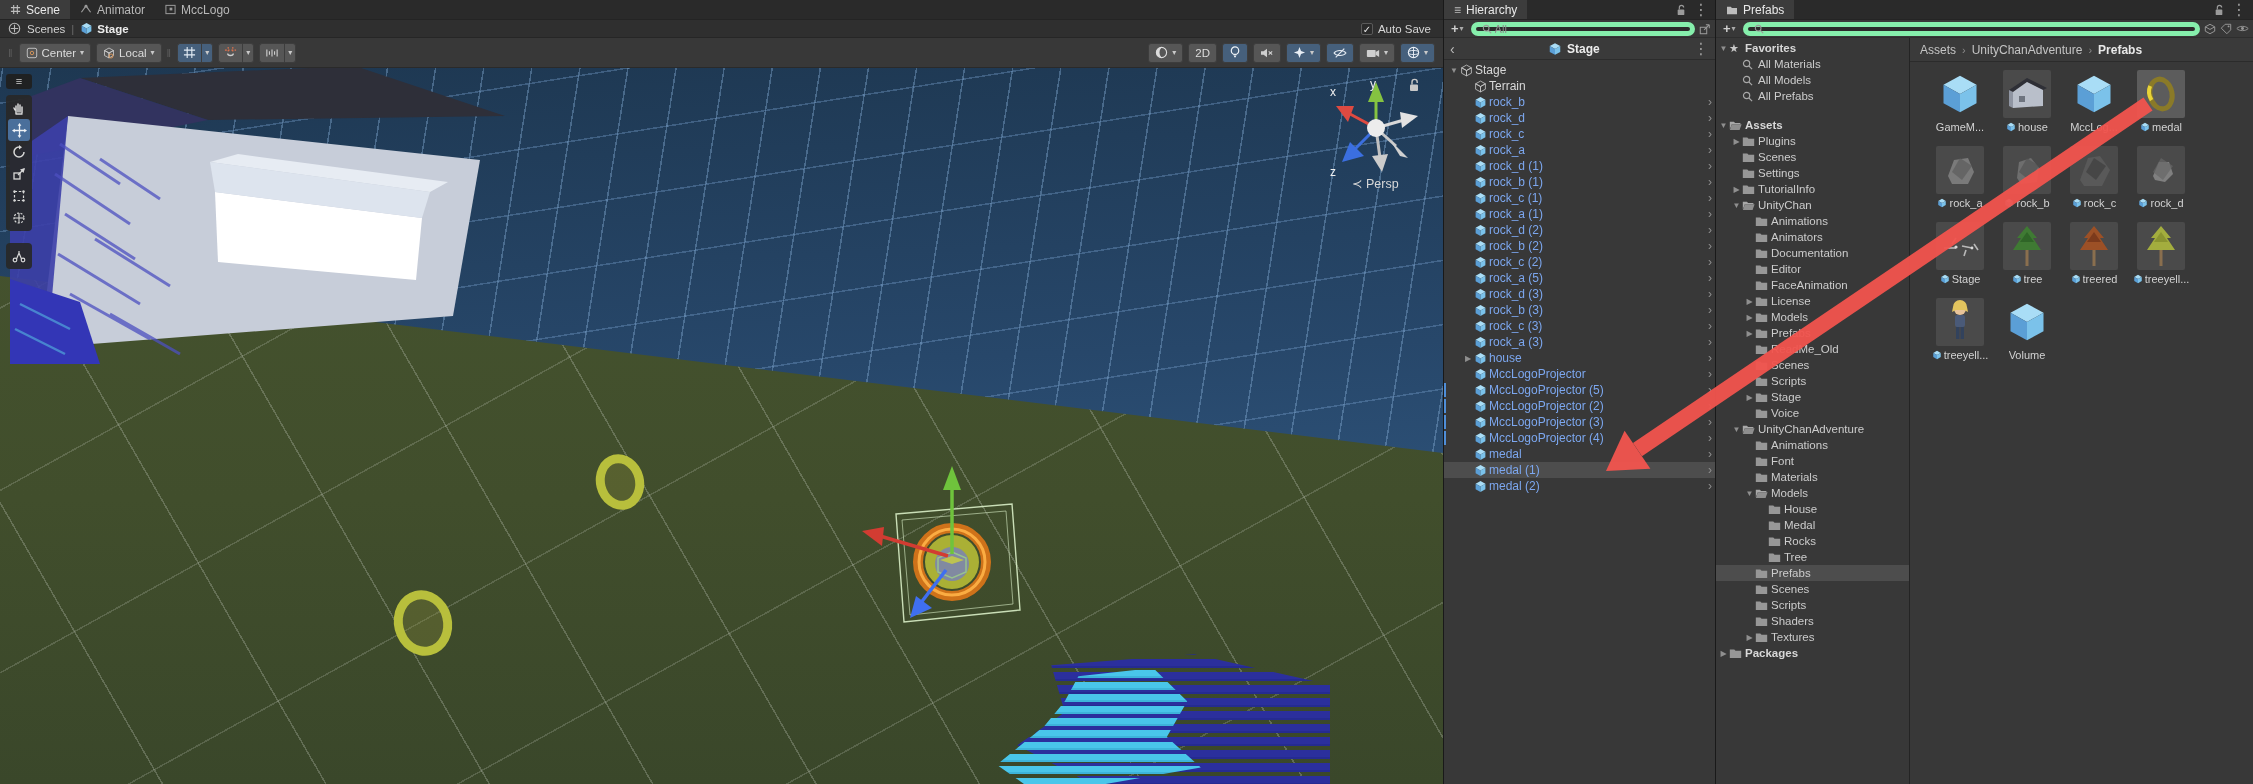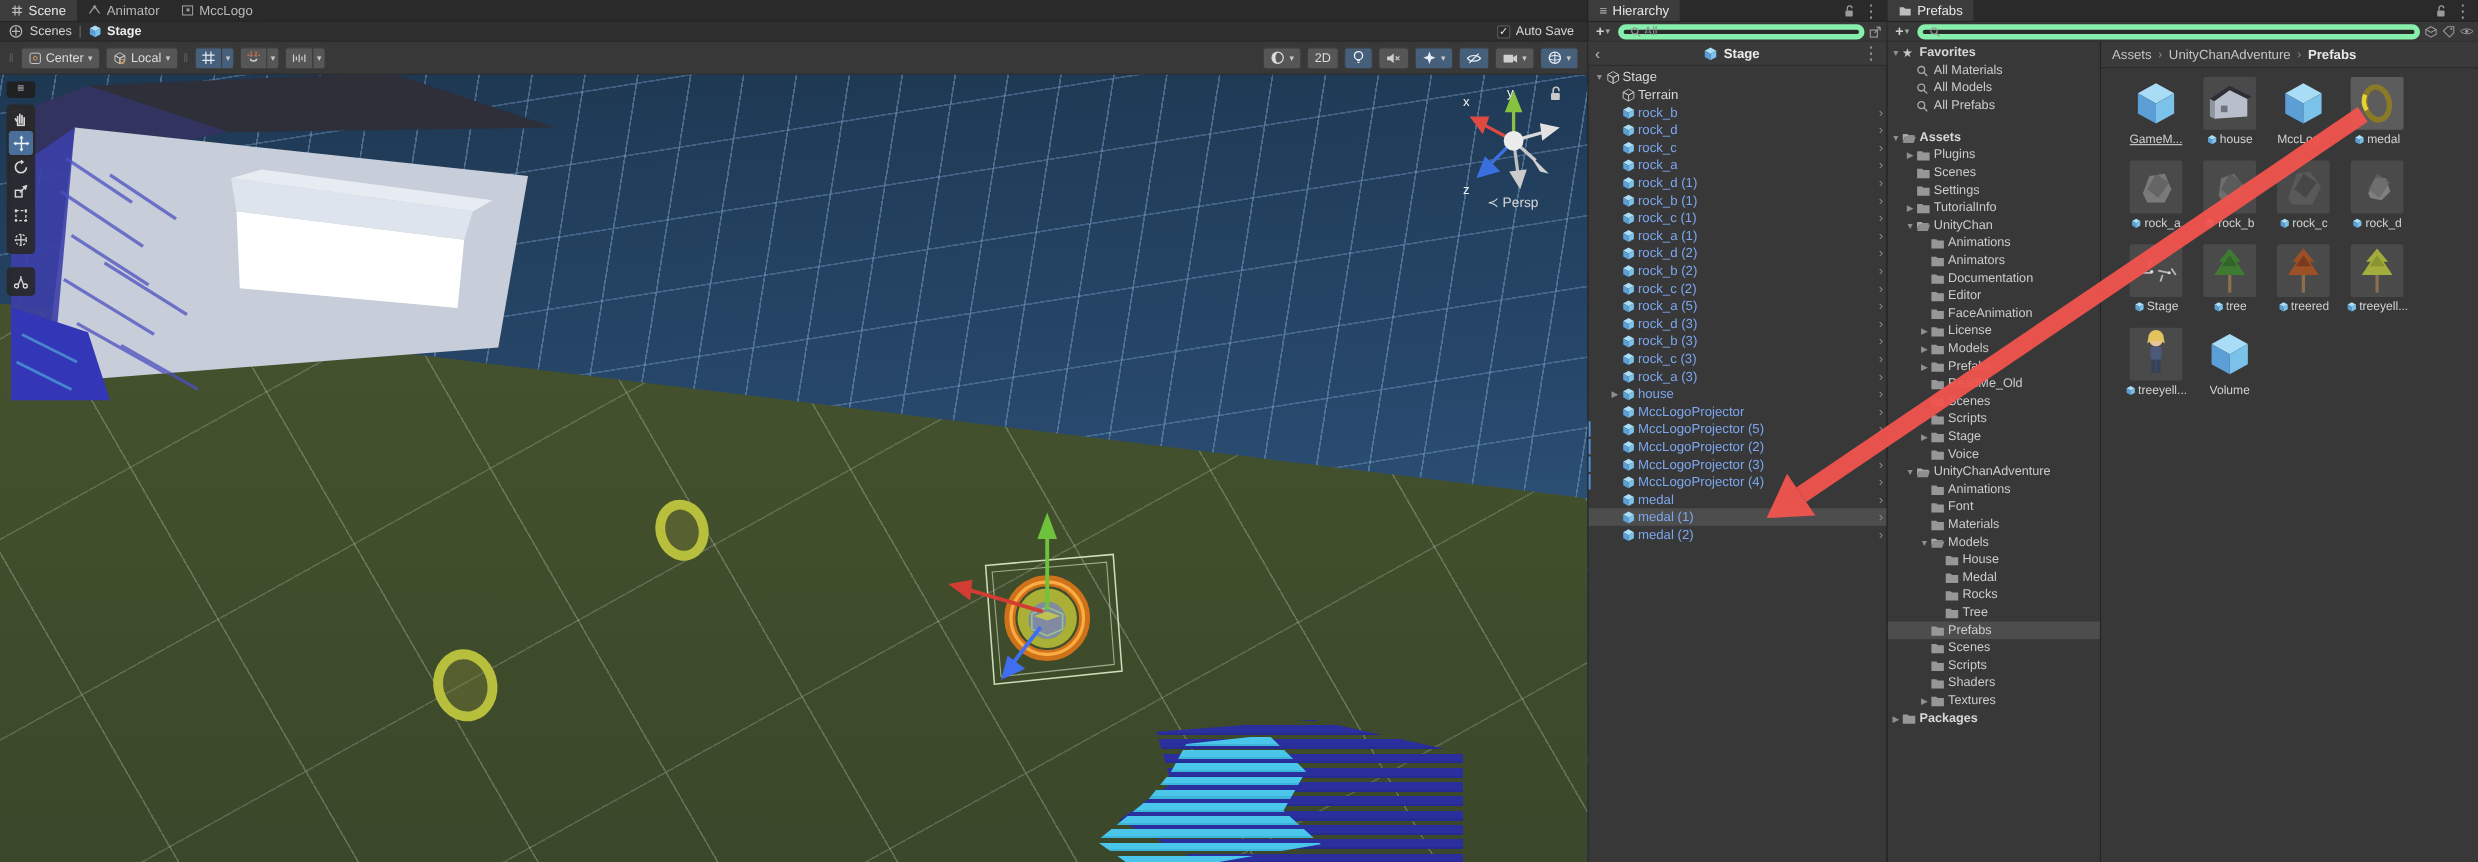--- a/index.html
+++ b/index.html
@@ -1177,21 +1177,21 @@
         <div class="asset-grid" id="asset-grid">
             <div class="aitem">
               <div class="thumb">
                 <svg width="44" height="44" viewBox="0 0 24 24">
                   <polygon points="12,2 21,7 12,12 3,7" fill="#a9ddf6"></polygon>
                   <polygon points="3,7 12,12 12,22 3,17" fill="#5b9fd6"></polygon>
                   <polygon points="21,7 12,12 12,22 21,17" fill="#7bc2ea"></polygon>
                 </svg>
               </div>
               <div class="alab">
-                <span style="overflow:hidden;text-overflow:ellipsis;text-decoration:underline;">GameM...</span>
+                <span style="overflow:hidden;text-overflow:ellipsis;">GameM...</span>
               </div>
             </div>
             <div class="aitem">
               <div class="thumb bgtile">
                 <svg width="44" height="40" viewBox="0 0 44 40">
                   <polygon points="4,16 22,4 42,14 38,16 22,8 8,18" fill="#2e2f36"></polygon>
                   <polygon points="8,18 22,8 38,16 38,32 8,34" fill="#b9bfca"></polygon>
                   <polygon points="8,18 8,34 4,32 4,16" fill="#8f95a2"></polygon>
                   <rect x="14" y="22" width="6" height="6" fill="#6e747f"></rect>
                 </svg>

